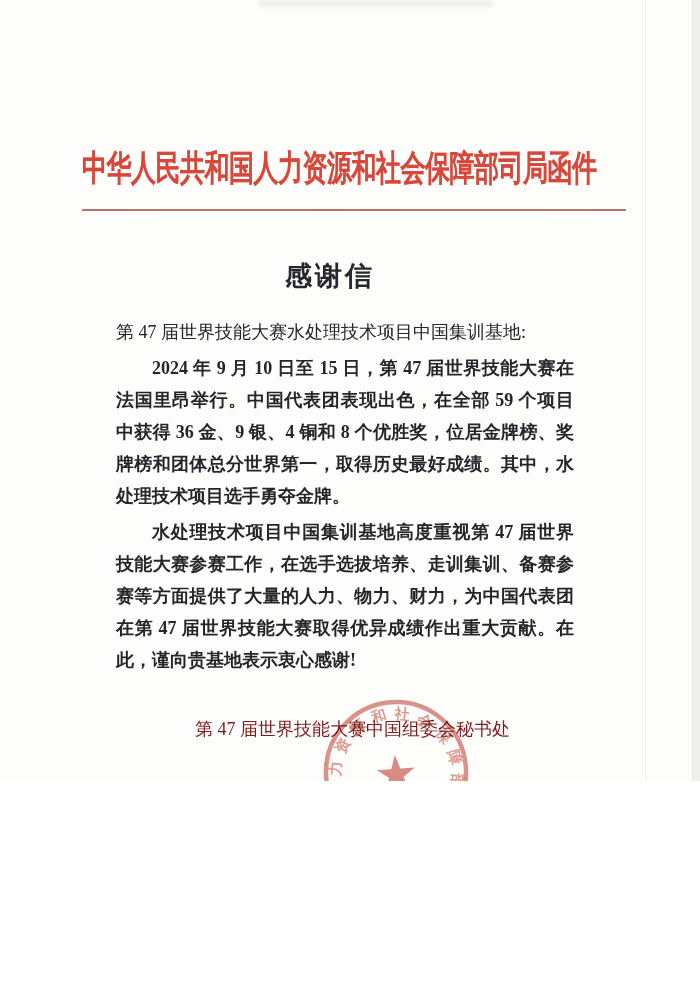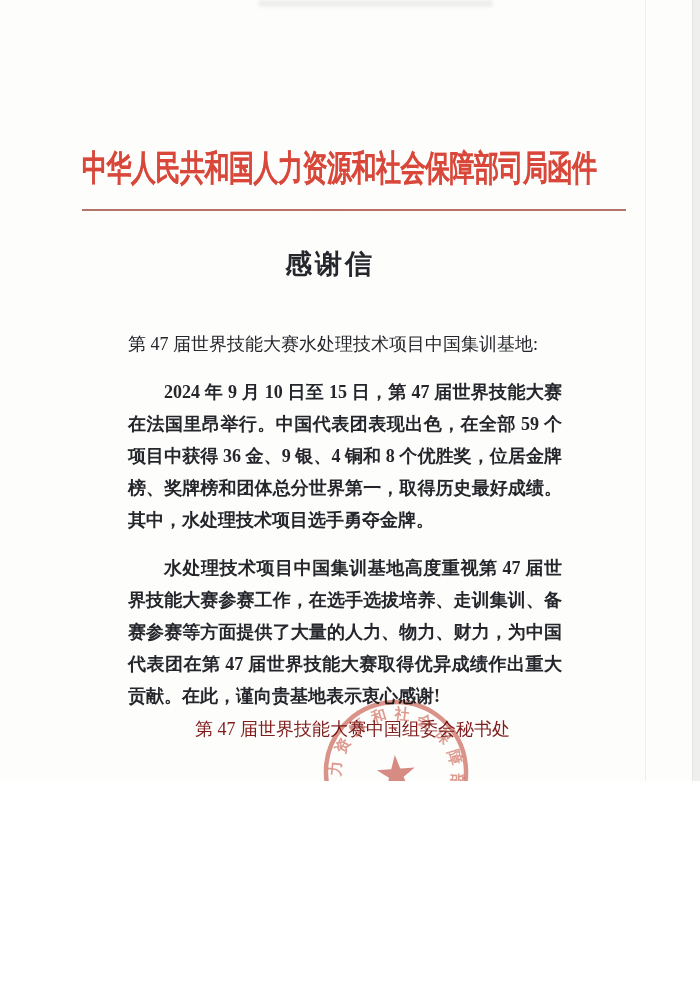--- a/index.html
+++ b/index.html
@@ -59,41 +59,41 @@
   }
   .red-rule {
     position: absolute;
     top: 209px; left: 82px;
     width: 544px; height: 2px;
     background: linear-gradient(to right, #b4746a, #bc6f63, #b4746a);
   }
   
   .letter-title {
     position: absolute;
-    top: 249px; left: 82px;
+    top: 261px; left: 82px;
     width: 496px;
     text-align: center;
     font-size: 27px;
     line-height: 31px;
     font-weight: bold;
     letter-spacing: 3px;
     color: #26272c;
   }
   
   .letter-body {
     position: absolute;
     top: 312px; left: 112px;
     width: 466px;
     font-size: 18px;
     line-height: 32px;
     color: #25262c;
     text-align: justify;
   }
   .letter-body p {
-    margin: 16px;
+    margin: 4px;
   }
   .letter-body p.indent {
     text-indent: 2em;
     font-weight: bold;
   }
   
   .signature {
     position: absolute;
     top: 712px; left: 195px;
     width: 380px;

